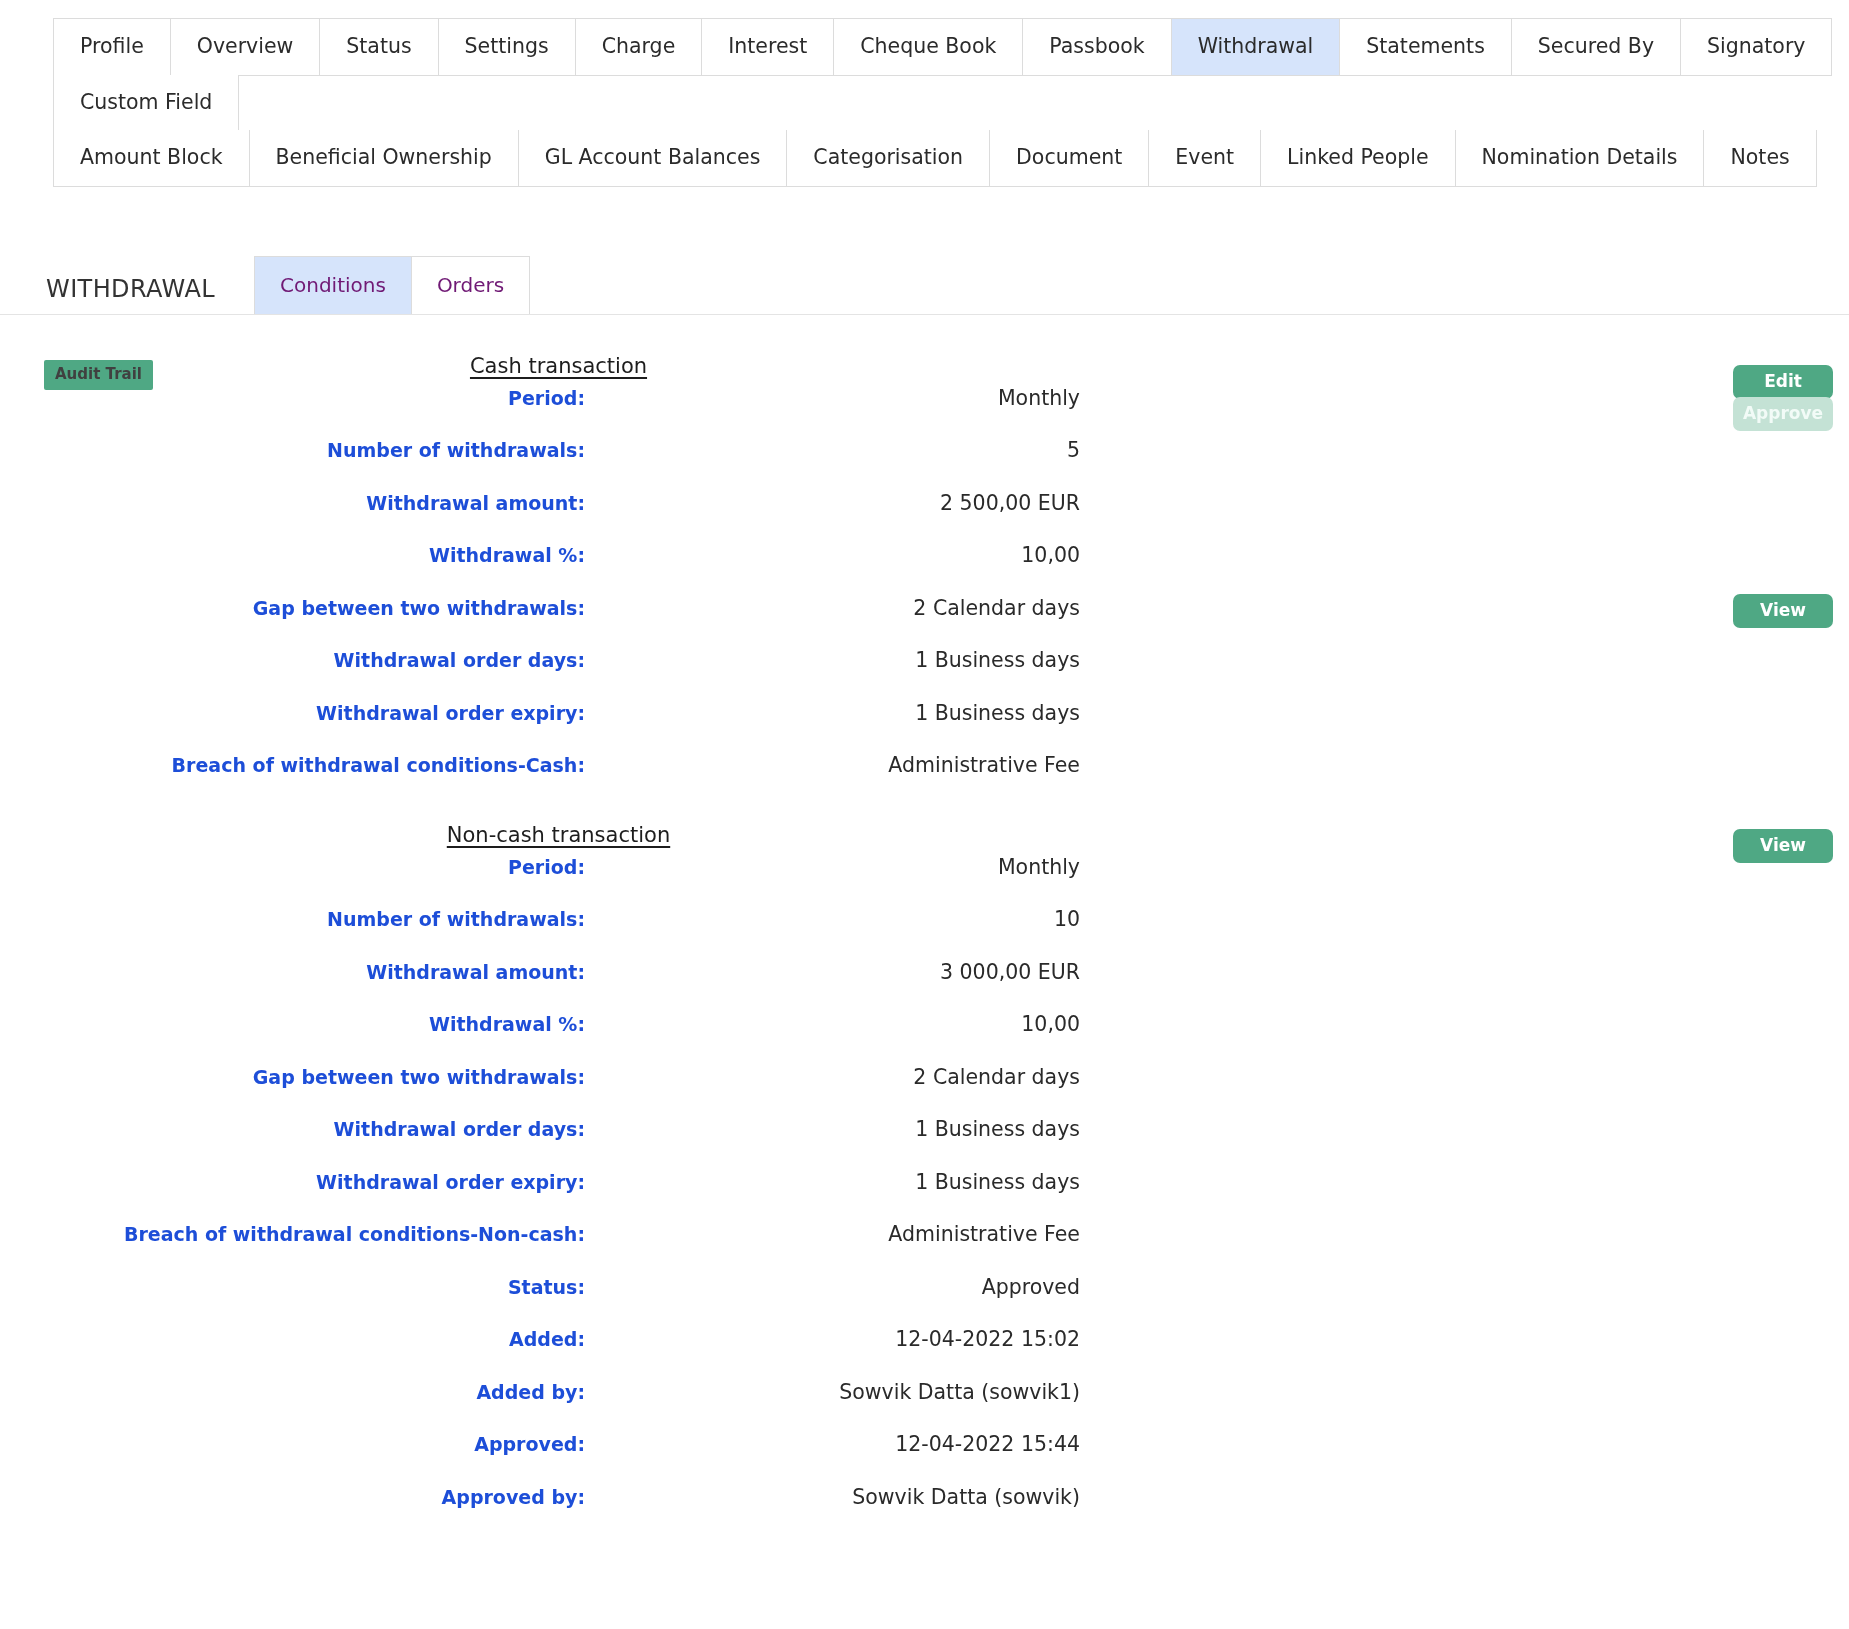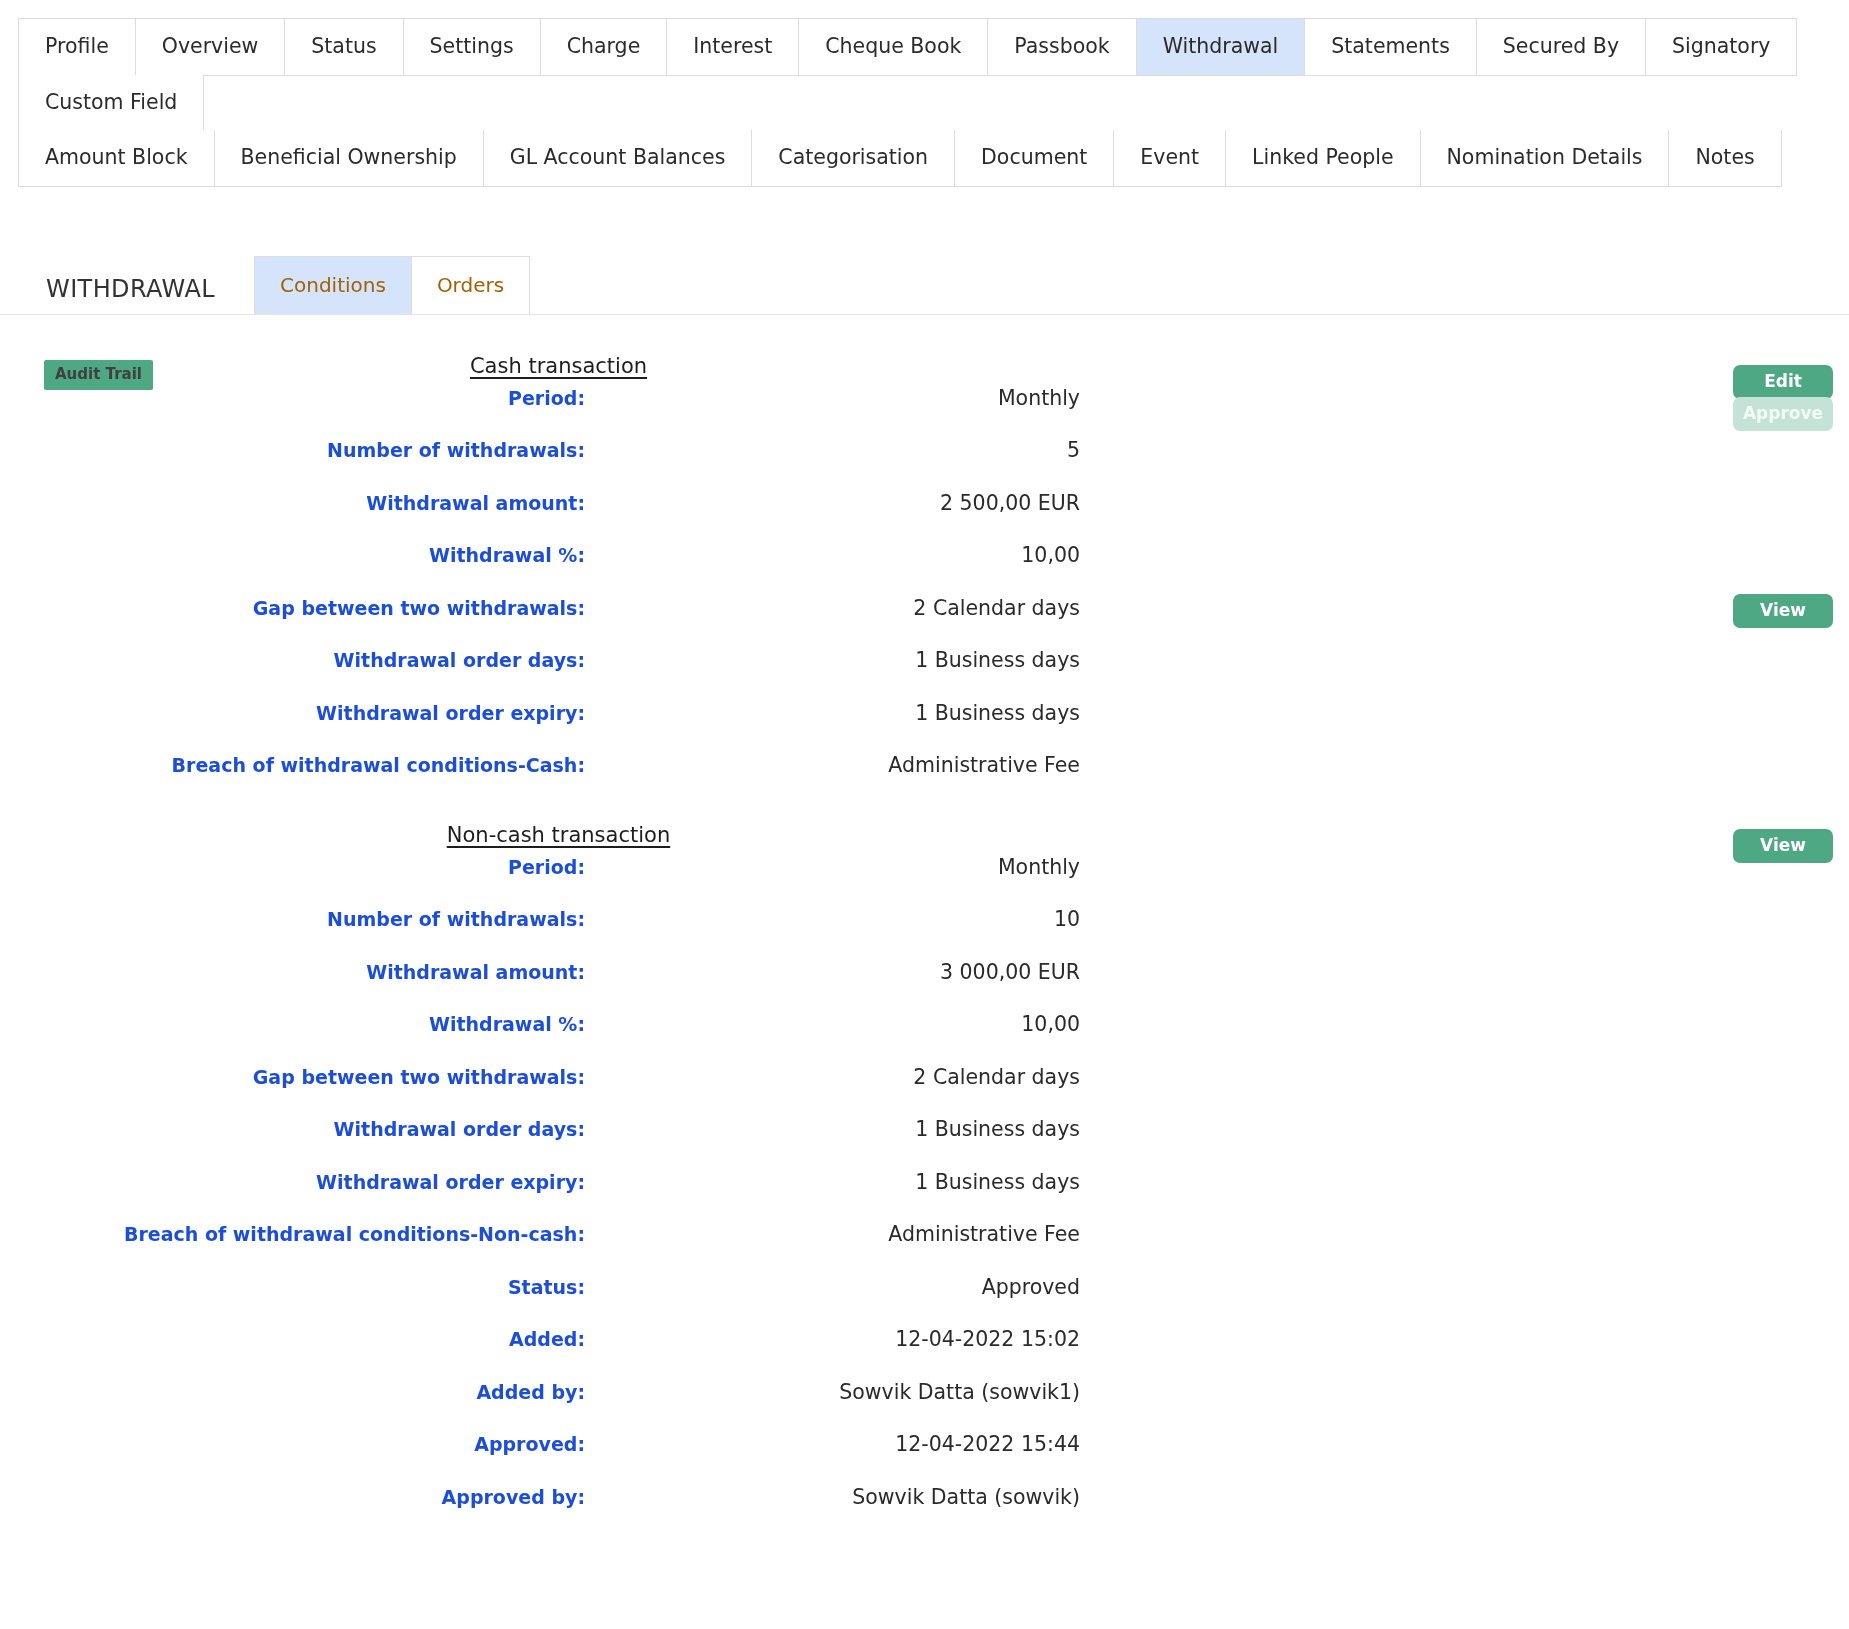--- a/index.html
+++ b/index.html
@@ -19,20 +19,21 @@
 
   
   #tab-strip {
     padding: 18px 18px 0 18px;
   }
   .tab-row {
     display: flex;
     flex-wrap: nowrap;
     align-items: stretch;
     margin-bottom: -1px;
+    margin-left: 35px;
   }
   .tab {
     border: 1px solid #dcdcdc;
     border-right: none;
     background: #ffffff;
     color: #2b2b2b;
     font-size: 20.5px;
     line-height: 1;
     padding: 17px 26px 18px 26px;
     white-space: nowrap;
@@ -69,21 +70,21 @@
     display: flex;
     margin-left: 39px;
     align-self: stretch;
     align-items: stretch;
   }
   .subtab {
     border: 1px solid #dcdcdc;
     border-bottom: none;
     background: #ffffff;
     font-size: 20px;
-    color: #a16207;
+    color: #701a75;
     padding: 0 25px;
     display: flex;
     align-items: center;
     justify-content: flex-end;
     cursor: pointer;
     white-space: nowrap;
   }
   .subtab + .subtab { border-left: none; }
   .subtab.active { background: #d6e4fb; }
 

